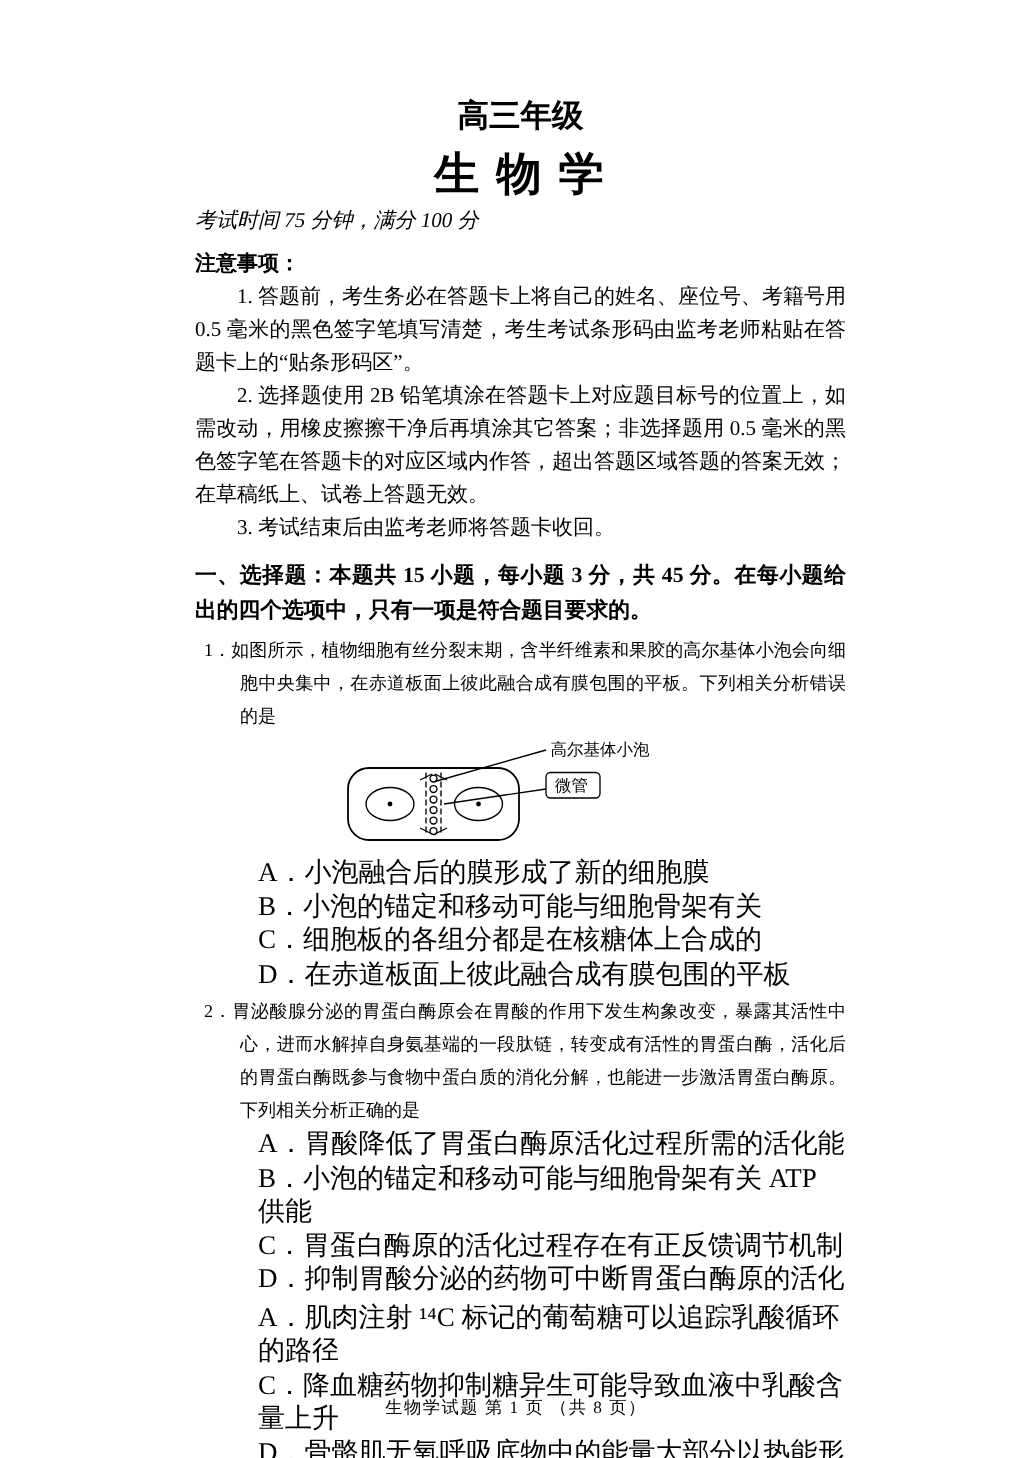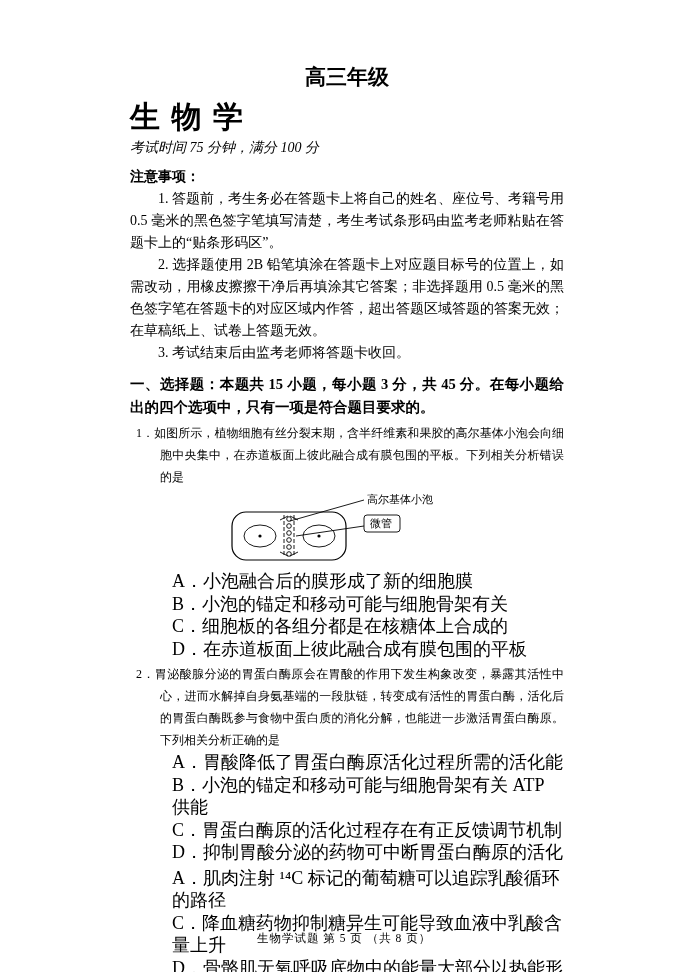--- a/index.html
+++ b/index.html
@@ -4,21 +4,21 @@
 <style>
   * { box-sizing: border-box; }
   html, body { margin: 0; padding: 0; background: #ffffff; }
   .page {
     width: 572px; height: 972px; margin: 0 auto; background: #ffffff;
     position: relative; overflow: hidden; color: #000;
     font-family: "Liberation Serif", "DejaVu Serif", serif;
   }
   .content { padding: 64px 66px 0 72px; }
   .grade { text-align: center; font-size: 21px; font-weight: bold; line-height: 26px; }
-  .subject { text-align: left; font-size: 30px; font-weight: bold; margin-top: 10px; line-height: 34px; letter-spacing: 2px; }
+  .subject { text-align: center; font-size: 30px; font-weight: bold; margin-top: 10px; line-height: 34px; letter-spacing: 2px; }
   .exam-info { text-align: left; font-size: 14px; margin-top: 4px; line-height: 20px; font-style: italic; }
   .notice-title { font-weight: bold; font-size: 14px; margin-top: 8px; line-height: 22px; }
   .para { margin: 0; font-size: 14px; line-height: 22px; text-indent: 2em; text-align: justify; }
   .section-title { margin: 9px 0 0; font-size: 14.5px; font-weight: bold; line-height: 23px; text-align: justify; }
   .question { margin-top: 3px; }
   .stem { margin: 2px 0 0 6px; font-size: 12px; line-height: 22px; padding-left: 2em; text-indent: -2em; text-align: justify; }
   .option { margin: 0 0 0 calc(2em + 6px); font-size: 18px; line-height: 22.5px; }
   .figure { width: 250px; margin: 2px auto 0; }
   .figure svg { display: block; }
   .fig-stroke { fill: none; stroke: #000; stroke-width: 1.2; }
@@ -99,14 +99,14 @@
     </div>
 
     <div class="question">
       <p class="option">A．肌肉注射 ¹⁴C 标记的葡萄糖可以追踪乳酸循环的路径</p>
       <p class="option">C．降血糖药物抑制糖异生可能导致血液中乳酸含量上升</p>
       <p class="option">D．骨骼肌无氧呼吸底物中的能量大部分以热能形式散失</p>
     </div>
 
   </div>
 
-  <div class="footer">生物学试题  第 5 页 （共 8 页）</div>
+  <div class="footer">生物学试题  第 1 页 （共 8 页）</div>
 </div>
 
 </body></html>

